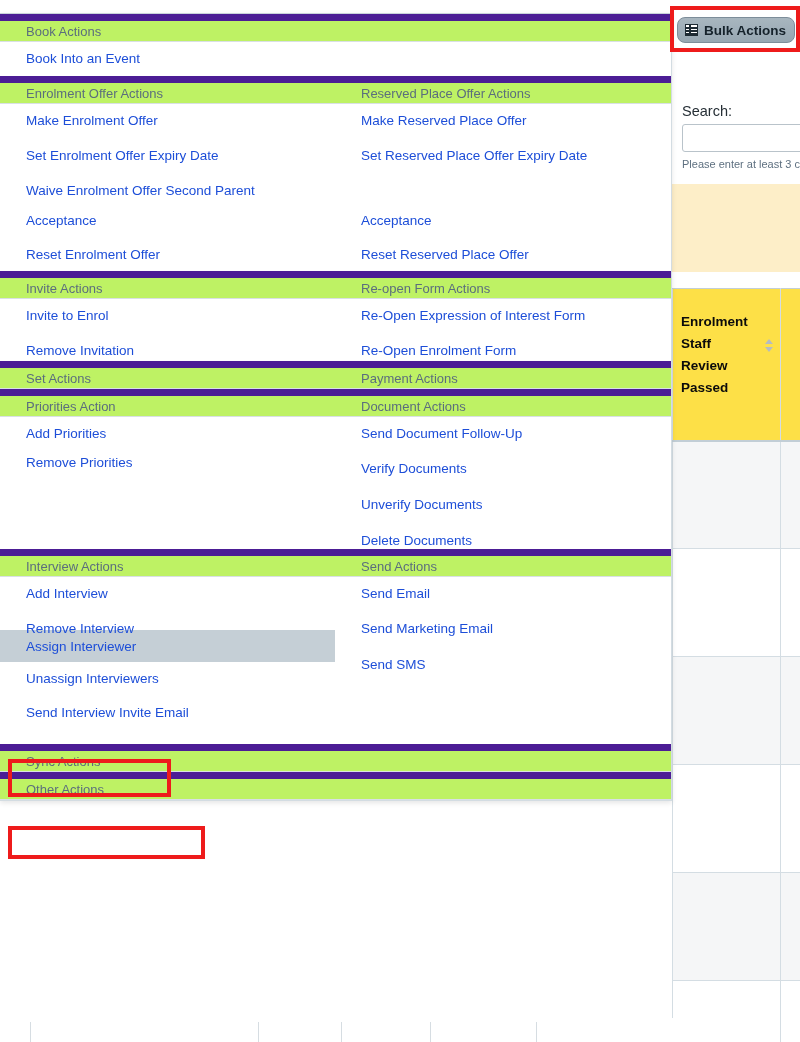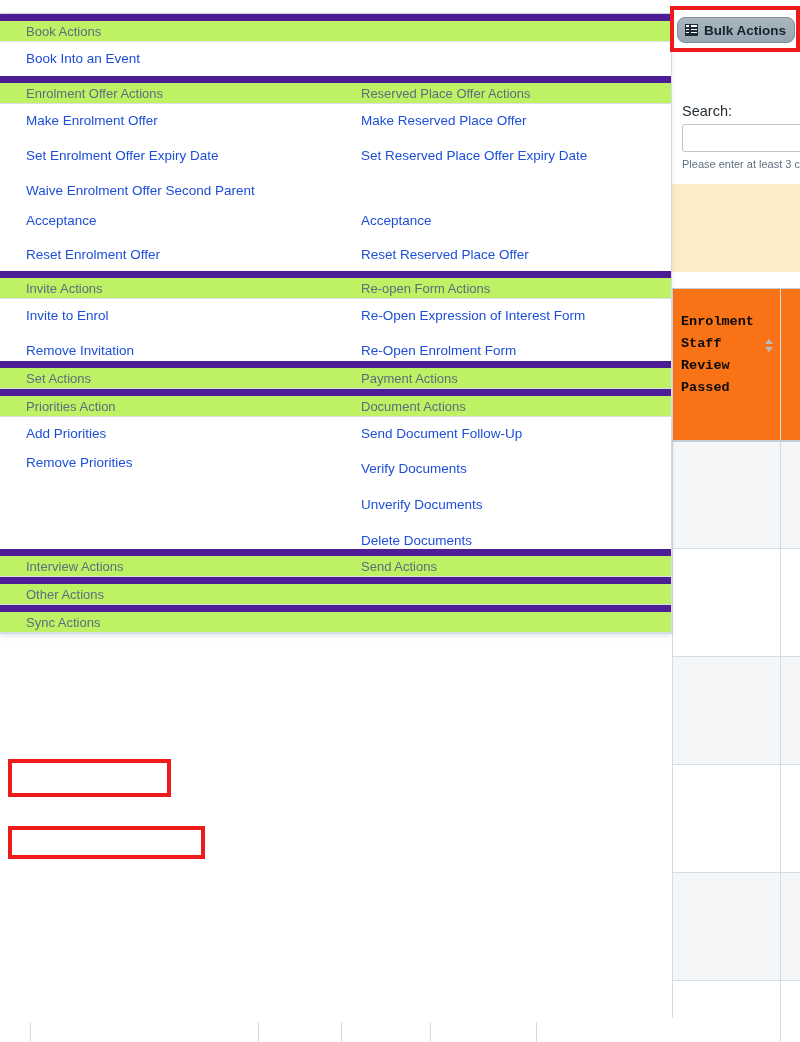--- a/index.html
+++ b/index.html
@@ -103,32 +103,31 @@
     border-collapse: collapse;
     table-layout: fixed;
   }
   .data-table th, .data-table td {
     border: 1px solid #d4dde3;
     border-top: none;
     padding: 0;
     vertical-align: top;
   }
   .data-table thead th {
-    background: #f97316;
+    background: #fde047;
     border-top: 1px solid #c2ced6;
     border-bottom: 2px solid #c2ced6;
     height: 152px;
     padding: 22px 8px 8px 8px;
     text-align: left;
     font-size: 13.5px;
     font-weight: bold;
     color: #0b0b0b;
     line-height: 22px;
     position: relative;
-    font-family: Liberation Mono, monospace;
   }
   .th-inner { display: block; }
   .sort-arrows {
     position: absolute;
     right: 6px; top: 50px;
     width: 9px; height: 14px;
   }
   .sort-arrows i {
     display: block; width: 0; height: 0;
     border-left: 4.5px solid transparent;
@@ -341,27 +340,39 @@
       <div class="row-item r" style="top:8px">Send Document Follow-Up</div>
       <div class="row-item r" style="top:43px">Verify Documents</div>
       <div class="row-item r" style="top:79px">Unverify Documents</div>
       <div class="row-item r" style="top:115px">Delete Documents</div>
     </div>
 
     <div class="sec-head">
       <span class="lbl l">Interview Actions</span>
       <span class="lbl r">Send Actions</span>
     </div>
+    <div class="rows" style="height:167px">
+      <div class="hover-band" style="left:0;top:53px;width:335px;height:32px"></div>
+      <div class="row-item l" style="top:8px;z-index:2">Add Interview</div>
+      <div class="row-item l" style="top:43px;z-index:2">Remove Interview</div>
+      <div class="row-item l" style="top:61px;z-index:2">Assign Interviewer</div>
+      <div class="row-item l" style="top:93px;z-index:2">Unassign Interviewers</div>
+      <div class="row-item l" style="top:127px;z-index:2">Send Interview Invite Email</div>
+
+      <div class="row-item r" style="top:8px;z-index:2">Send Email</div>
+      <div class="row-item r" style="top:43px;z-index:2">Send Marketing Email</div>
+      <div class="row-item r" style="top:79px;z-index:2">Send SMS</div>
+    </div>
+
+    <div class="sec-head">
+      <span class="lbl l">Sync Actions</span>
+    </div>
 
     <div class="sec-head">
       <span class="lbl l">Other Actions</span>
-    </div>
-
-    <div class="sec-head">
-      <span class="lbl l">Sync Actions</span>
     </div>
   </div>
 
   <div class="redbox rb-bulk"></div>
   <div class="redbox rb-assign"></div>
   <div class="redbox rb-invite"></div>
 
 </div>
 
 </body></html>

